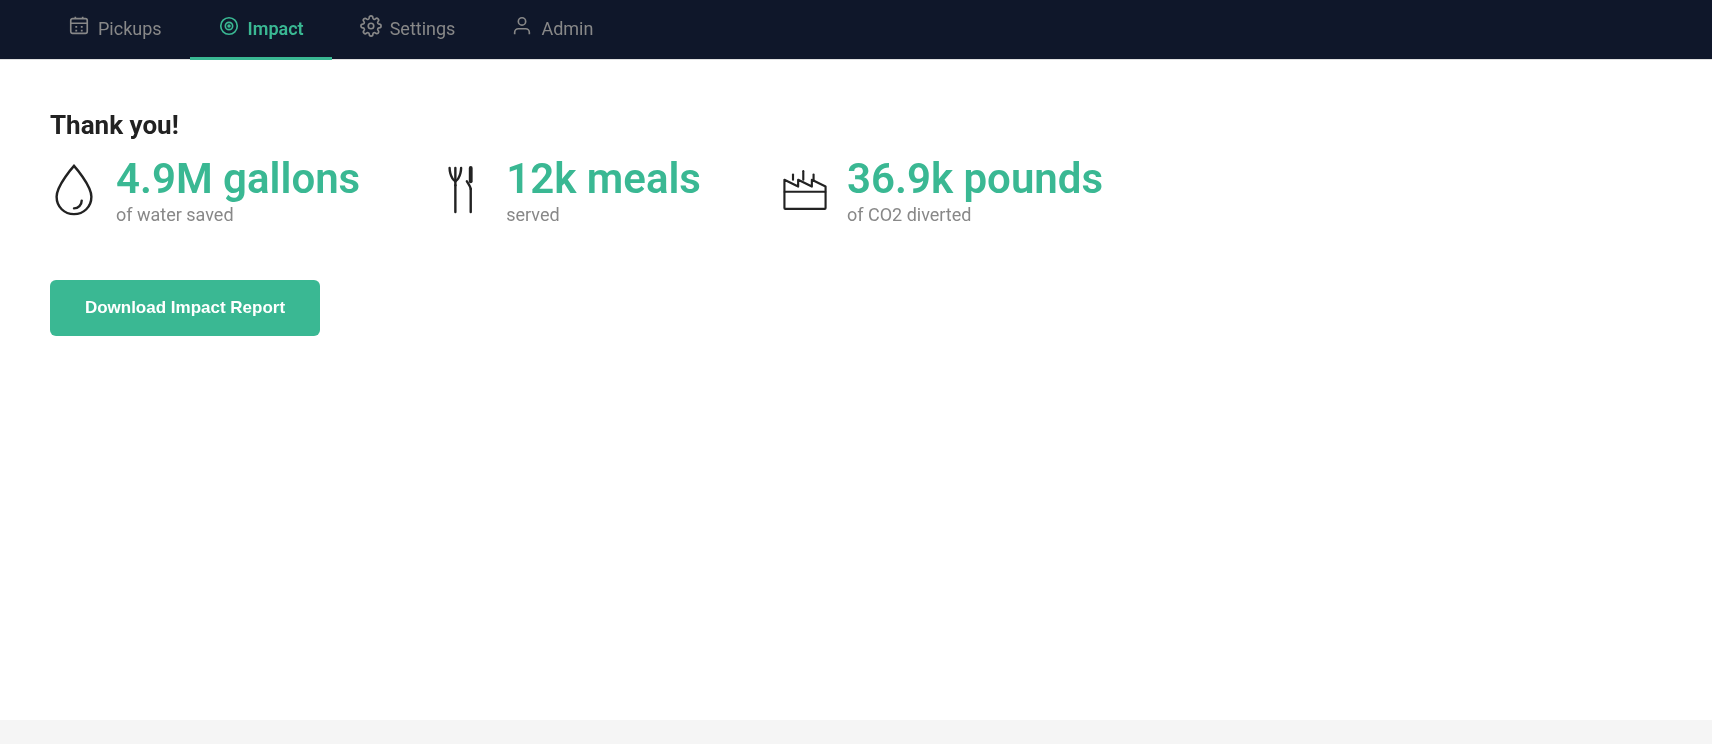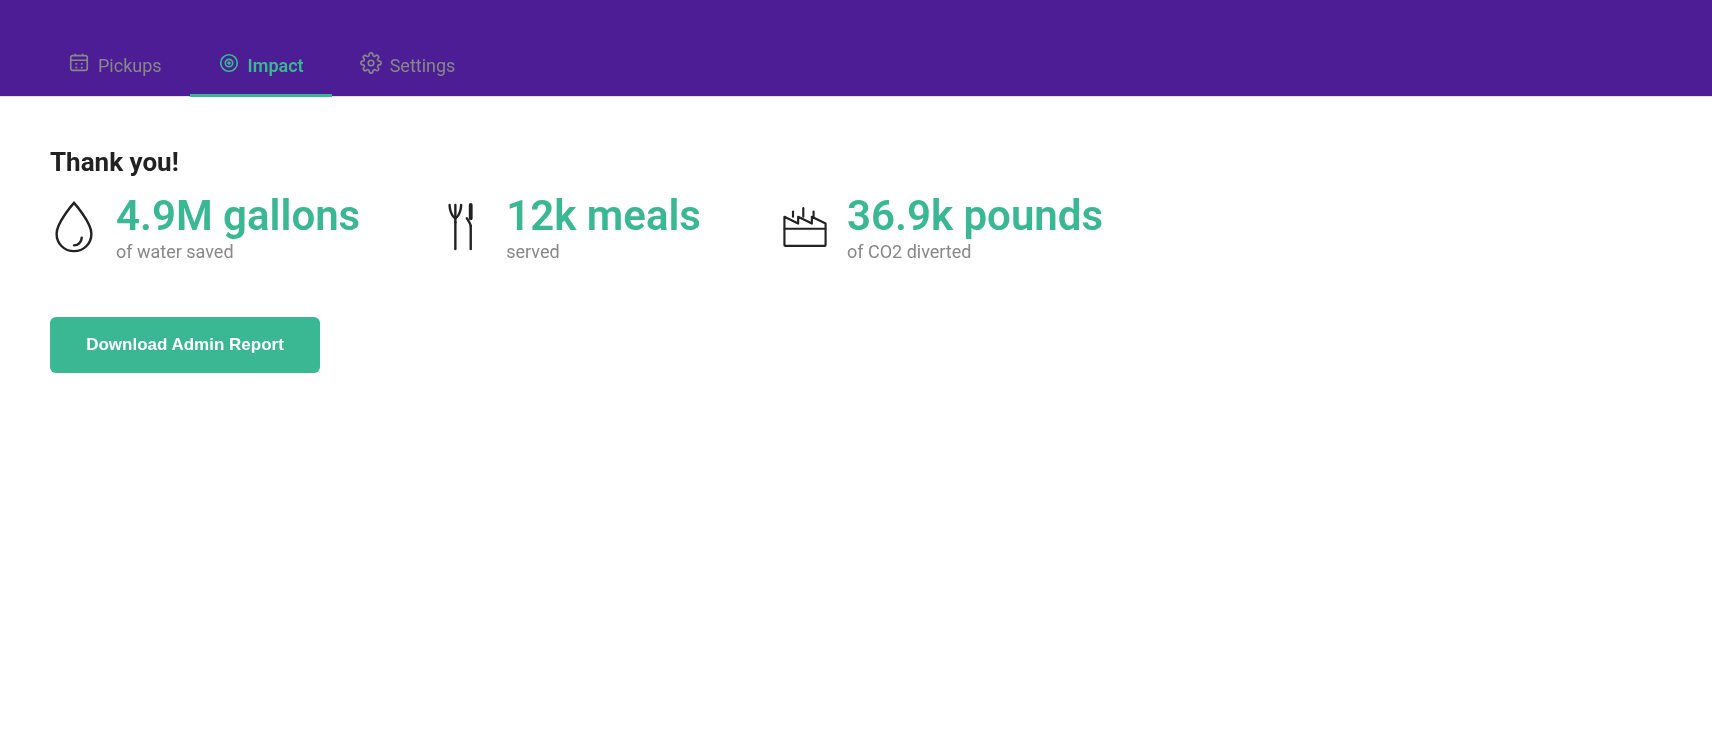--- a/index.html
+++ b/index.html
@@ -4,26 +4,26 @@
   <style>
     * { box-sizing: border-box; margin: 0; padding: 0; }
     body {
       font-family: -apple-system, BlinkMacSystemFont, "Segoe UI", Roboto, sans-serif;
       background: #f5f5f5;
       color: #333;
     }
 
     
     .nav-bar {
-      background: #4c1d95;
+      background: #0f172a;
       display: flex;
       align-items: flex-end;
       padding: 0 40px;
       border-bottom: 1px solid #e0e0e0;
-      height: 97px;
+      height: 60px;
     }
 
     .nav-tab {
       display: flex;
       align-items: center;
       gap: 8px;
       padding: 0 28px 16px 28px;
       cursor: pointer;
       color: #888;
       font-size: 18px;
@@ -153,20 +153,29 @@
   <div class="nav-tab">
     <span class="tab-icon">
       <svg width="22" height="22" viewBox="0 0 24 24" fill="none" stroke="currentColor" stroke-width="1.8">
         <circle cx="12" cy="12" r="3"></circle>
         <path d="M19.4 15a1.65 1.65 0 00.33 1.82l.06.06a2 2 0 010 2.83 2 2 0 01-2.83 0l-.06-.06a1.65 1.65 0 00-1.82-.33 1.65 1.65 0 00-1 1.51V21a2 2 0 01-4 0v-.09A1.65 1.65 0 009 19.4a1.65 1.65 0 00-1.82.33l-.06.06a2 2 0 01-2.83-2.83l.06-.06A1.65 1.65 0 004.68 15a1.65 1.65 0 00-1.51-1H3a2 2 0 010-4h.09A1.65 1.65 0 004.6 9a1.65 1.65 0 00-.33-1.82l-.06-.06a2 2 0 012.83-2.83l.06.06A1.65 1.65 0 009 4.68a1.65 1.65 0 001-1.51V3a2 2 0 014 0v.09a1.65 1.65 0 001 1.51 1.65 1.65 0 001.82-.33l.06-.06a2 2 0 012.83 2.83l-.06.06A1.65 1.65 0 0019.4 9a1.65 1.65 0 001.51 1H21a2 2 0 010 4h-.09a1.65 1.65 0 00-1.51 1z"></path>
       </svg>
     </span>
     <span>Settings</span>
   </div>
 
+  <div class="nav-tab">
+    <span class="tab-icon">
+      <svg width="22" height="22" viewBox="0 0 24 24" fill="none" stroke="currentColor" stroke-width="1.8">
+        <path d="M20 21v-2a4 4 0 00-4-4H8a4 4 0 00-4 4v2"></path>
+        <circle cx="12" cy="7" r="4"></circle>
+      </svg>
+    </span>
+    <span>Admin</span>
+  </div>
 </nav>
 
 <main class="main-content">
 
   <h1 class="thank-you-heading">Thank you!</h1>
 
 
   
   <div class="stats-row">
 
@@ -213,15 +222,15 @@
       </div>
       <div class="stat-text">
         <div class="stat-value">36.9k pounds</div>
         <div class="stat-label">of CO2 diverted</div>
       </div>
     </div>
 
   </div>
 
   
-  <button class="download-btn">Download Admin Report</button>
+  <button class="download-btn">Download Impact Report</button>
 
 </main>
 
 </body></html>

